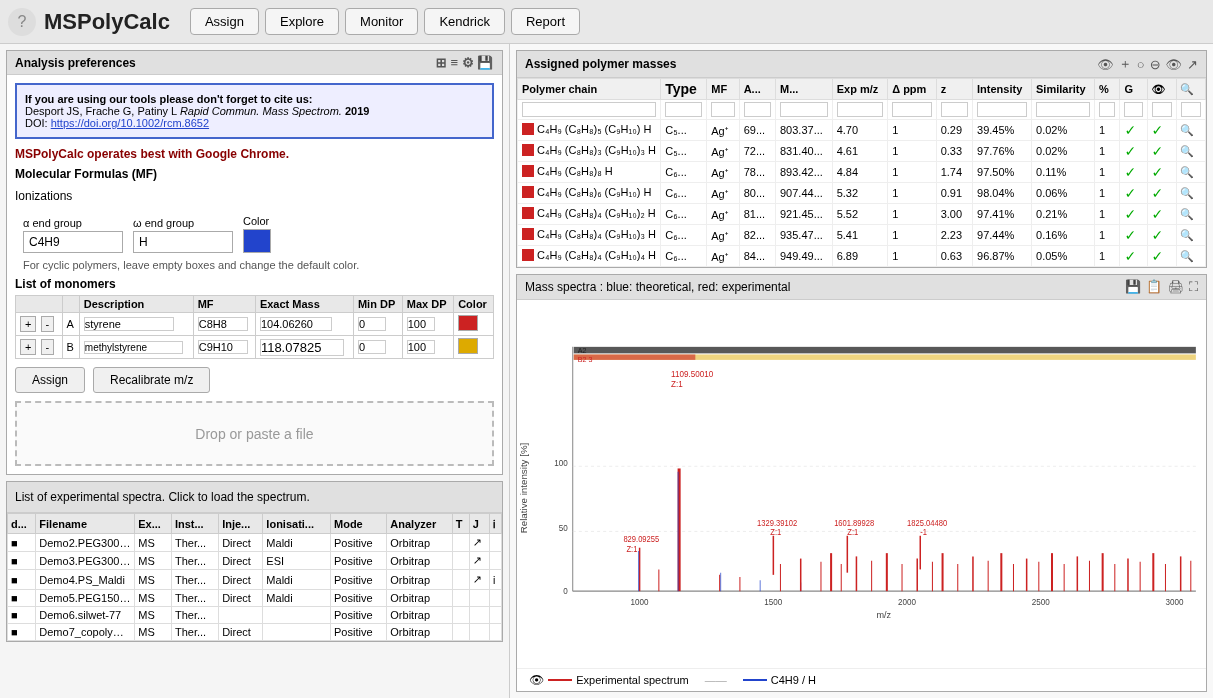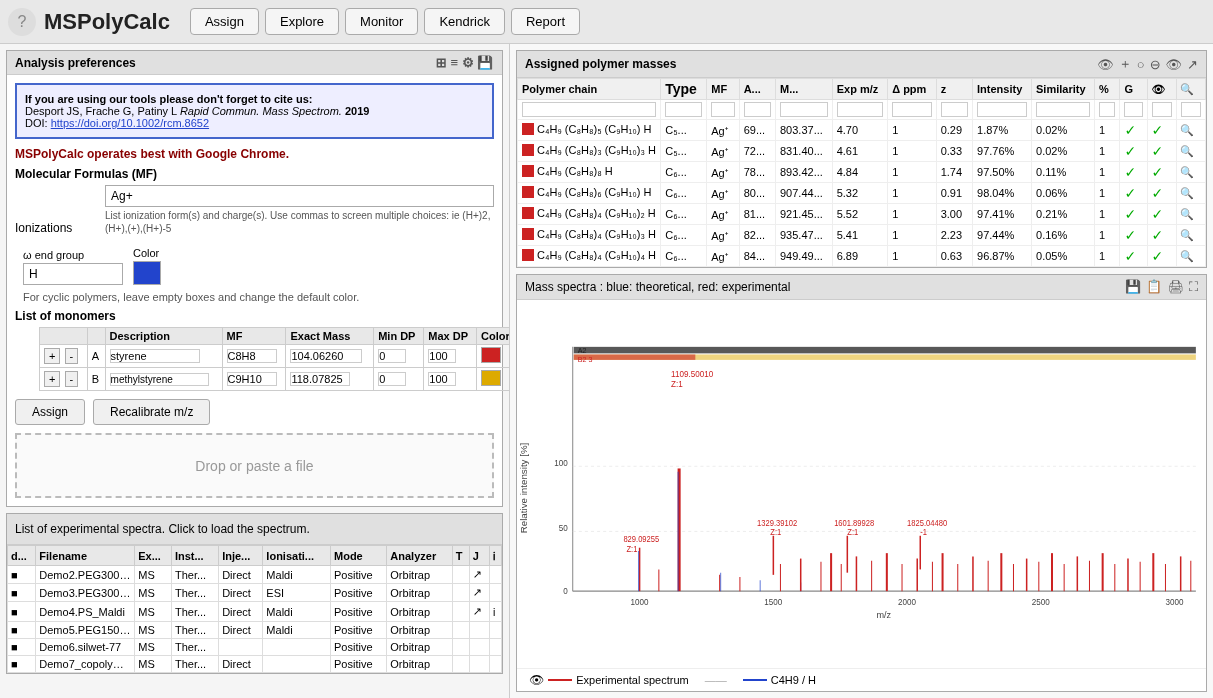--- a/index.html
+++ b/index.html
@@ -44,21 +44,21 @@
     .end-group input { width: 100px; padding: 3px 5px; border: 1px solid #aaa; font-size: 12px; }
     #color-section { display: flex; flex-direction: column; align-items: flex-start; }
     #color-section label { font-size: 11px; margin-bottom: 2px; }
     .color-swatch { width: 28px; height: 24px; border: 1px solid #aaa; cursor: pointer; }
 
     #cyclic-notice { font-size: 11px; color: #555; margin: 2px 8px 6px; }
 
     #monomers-section { margin: 4px 8px; }
     #monomers-title { font-weight: bold; margin-bottom: 4px; }
 
-    #monomers-table { width: 100%; border-collapse: collapse; font-size: 11px; margin-left: 24px; }
+    #monomers-table { width: 100%; border-collapse: collapse; font-size: 11px; }
     #monomers-table th { background: #e8e8e8; border: 1px solid #ccc; padding: 2px 4px; text-align: left; }
     #monomers-table td { border: 1px solid #ccc; padding: 2px 4px; }
     .row-ctrl-btn { padding: 1px 4px; font-size: 11px; cursor: pointer; border: 1px solid #aaa; background: #f0f0f0; margin-right: 1px; }
     .color-cell { width: 20px; height: 16px; border: 1px solid #aaa; display: inline-block; }
 
     #action-row { display: flex; gap: 8px; margin: 8px; }
     .action-btn { padding: 5px 16px; border: 1px solid #aaa; background: #f0f0f0; cursor: pointer; font-size: 12px; border-radius: 3px; }
 
     #dropzone { border: 2px dashed #bbb; margin: 8px; height: 65px; display: flex; align-items: center; justify-content: center; color: #999; font-size: 14px; background: #fafafa; }
 
@@ -137,27 +137,27 @@
         </div>
       </div>
 
       <div id="chrome-notice">MSPolyCalc operates best with Google Chrome.</div>
 
       <div id="mf-section">
         <div id="mf-title">Molecular Formulas (MF)</div>
 
         <div class="form-row">
           <div class="form-label">Ionizations</div>
-          <div class="form-input">
-            <input type="text" value="Ag+" style="">
-            <div class="hint">List ionization form(s) and charge(s). Use commas to screen multiple choices: ie (H+)2, (H+),(+),(H+)-5</div>
+        </div>
+
+        <div id="end-groups">
+          <div class="end-group">
+            <label>α end group</label>
+            <input type="text" value="C4H9" style="">
           </div>
-        </div>
-
-        <div id="end-groups">
           <div class="end-group">
             <label>ω end group</label>
             <input type="text" value="H" style="">
           </div>
           <div id="color-section">
             <label>Color</label>
             <div class="color-swatch" style="background:#2244cc;"></div>
           </div>
         </div>
 
@@ -194,21 +194,21 @@
       <td><span class="color-cell" style="background:#cc2222;"></span></td>
     </tr>
               <tr>
       <td>
         <button class="row-ctrl-btn">+</button>
         <button class="row-ctrl-btn">-</button>
       </td>
       <td>B</td>
       <td><input type="text" value="methylstyrene" style="width: 99px; border: 1px solid rgb(204, 204, 204); font-size: 10px;"></td>
       <td><input type="text" value="C9H10" style="width: 50px; border: 1px solid rgb(204, 204, 204); font-size: 11px;"></td>
-      <td><input type="text" value="118.07825" style="width: 60px; border: 1px solid rgb(204, 204, 204); font-size: 11px;"></td>
+      <td><input type="text" value="118.07825" style="width: 84px; border: 1px solid rgb(204, 204, 204); font-size: 13px;"></td>
       <td><input type="text" value="0" style="width: 28px; border: 1px solid rgb(204, 204, 204); font-size: 11px;"></td>
       <td><input type="text" value="100" style="width: 28px; border: 1px solid rgb(204, 204, 204); font-size: 11px;"></td>
       <td><span class="color-cell" style="background:#ddaa00;"></span></td>
     </tr>
             </tbody>
         </table>
       </div>
 
       <div id="action-row">
         <button class="action-btn">Assign</button>
@@ -378,21 +378,21 @@
                     <span style="width:12px;height:12px;background:#cc2222;display:inline-block;"></span>
                     <span>C₄H₉ (C₈H₈)₅ (C₉H₁₀) H</span>
                   </span></td>
                 <td>C₅...</td>
                 <td>Ag⁺</td>
                 <td>69...</td>
                 <td>803.37...</td>
                 <td>4.70</td>
                 <td>1</td>
                 <td>0.29</td>
-                <td>1.87%</td>
+                <td>39.45%</td>
                 <td>0.02%</td>
                 <td>1</td>
                 <td><span style="color:#00aa00;font-size:14px;">✓</span></td>
                 <td><span style="color:#00aa00;font-size:14px;">✓</span></td>
                 <td>🔍</td>
               </tr>
               <tr>
                 <td><span style="display:inline-flex;align-items:center;gap:3px;">
                     <span style="width:12px;height:12px;background:#cc2222;display:inline-block;"></span>
                     <span>C₄H₉ (C₈H₈)₃ (C₉H₁₀)₃ H</span>

